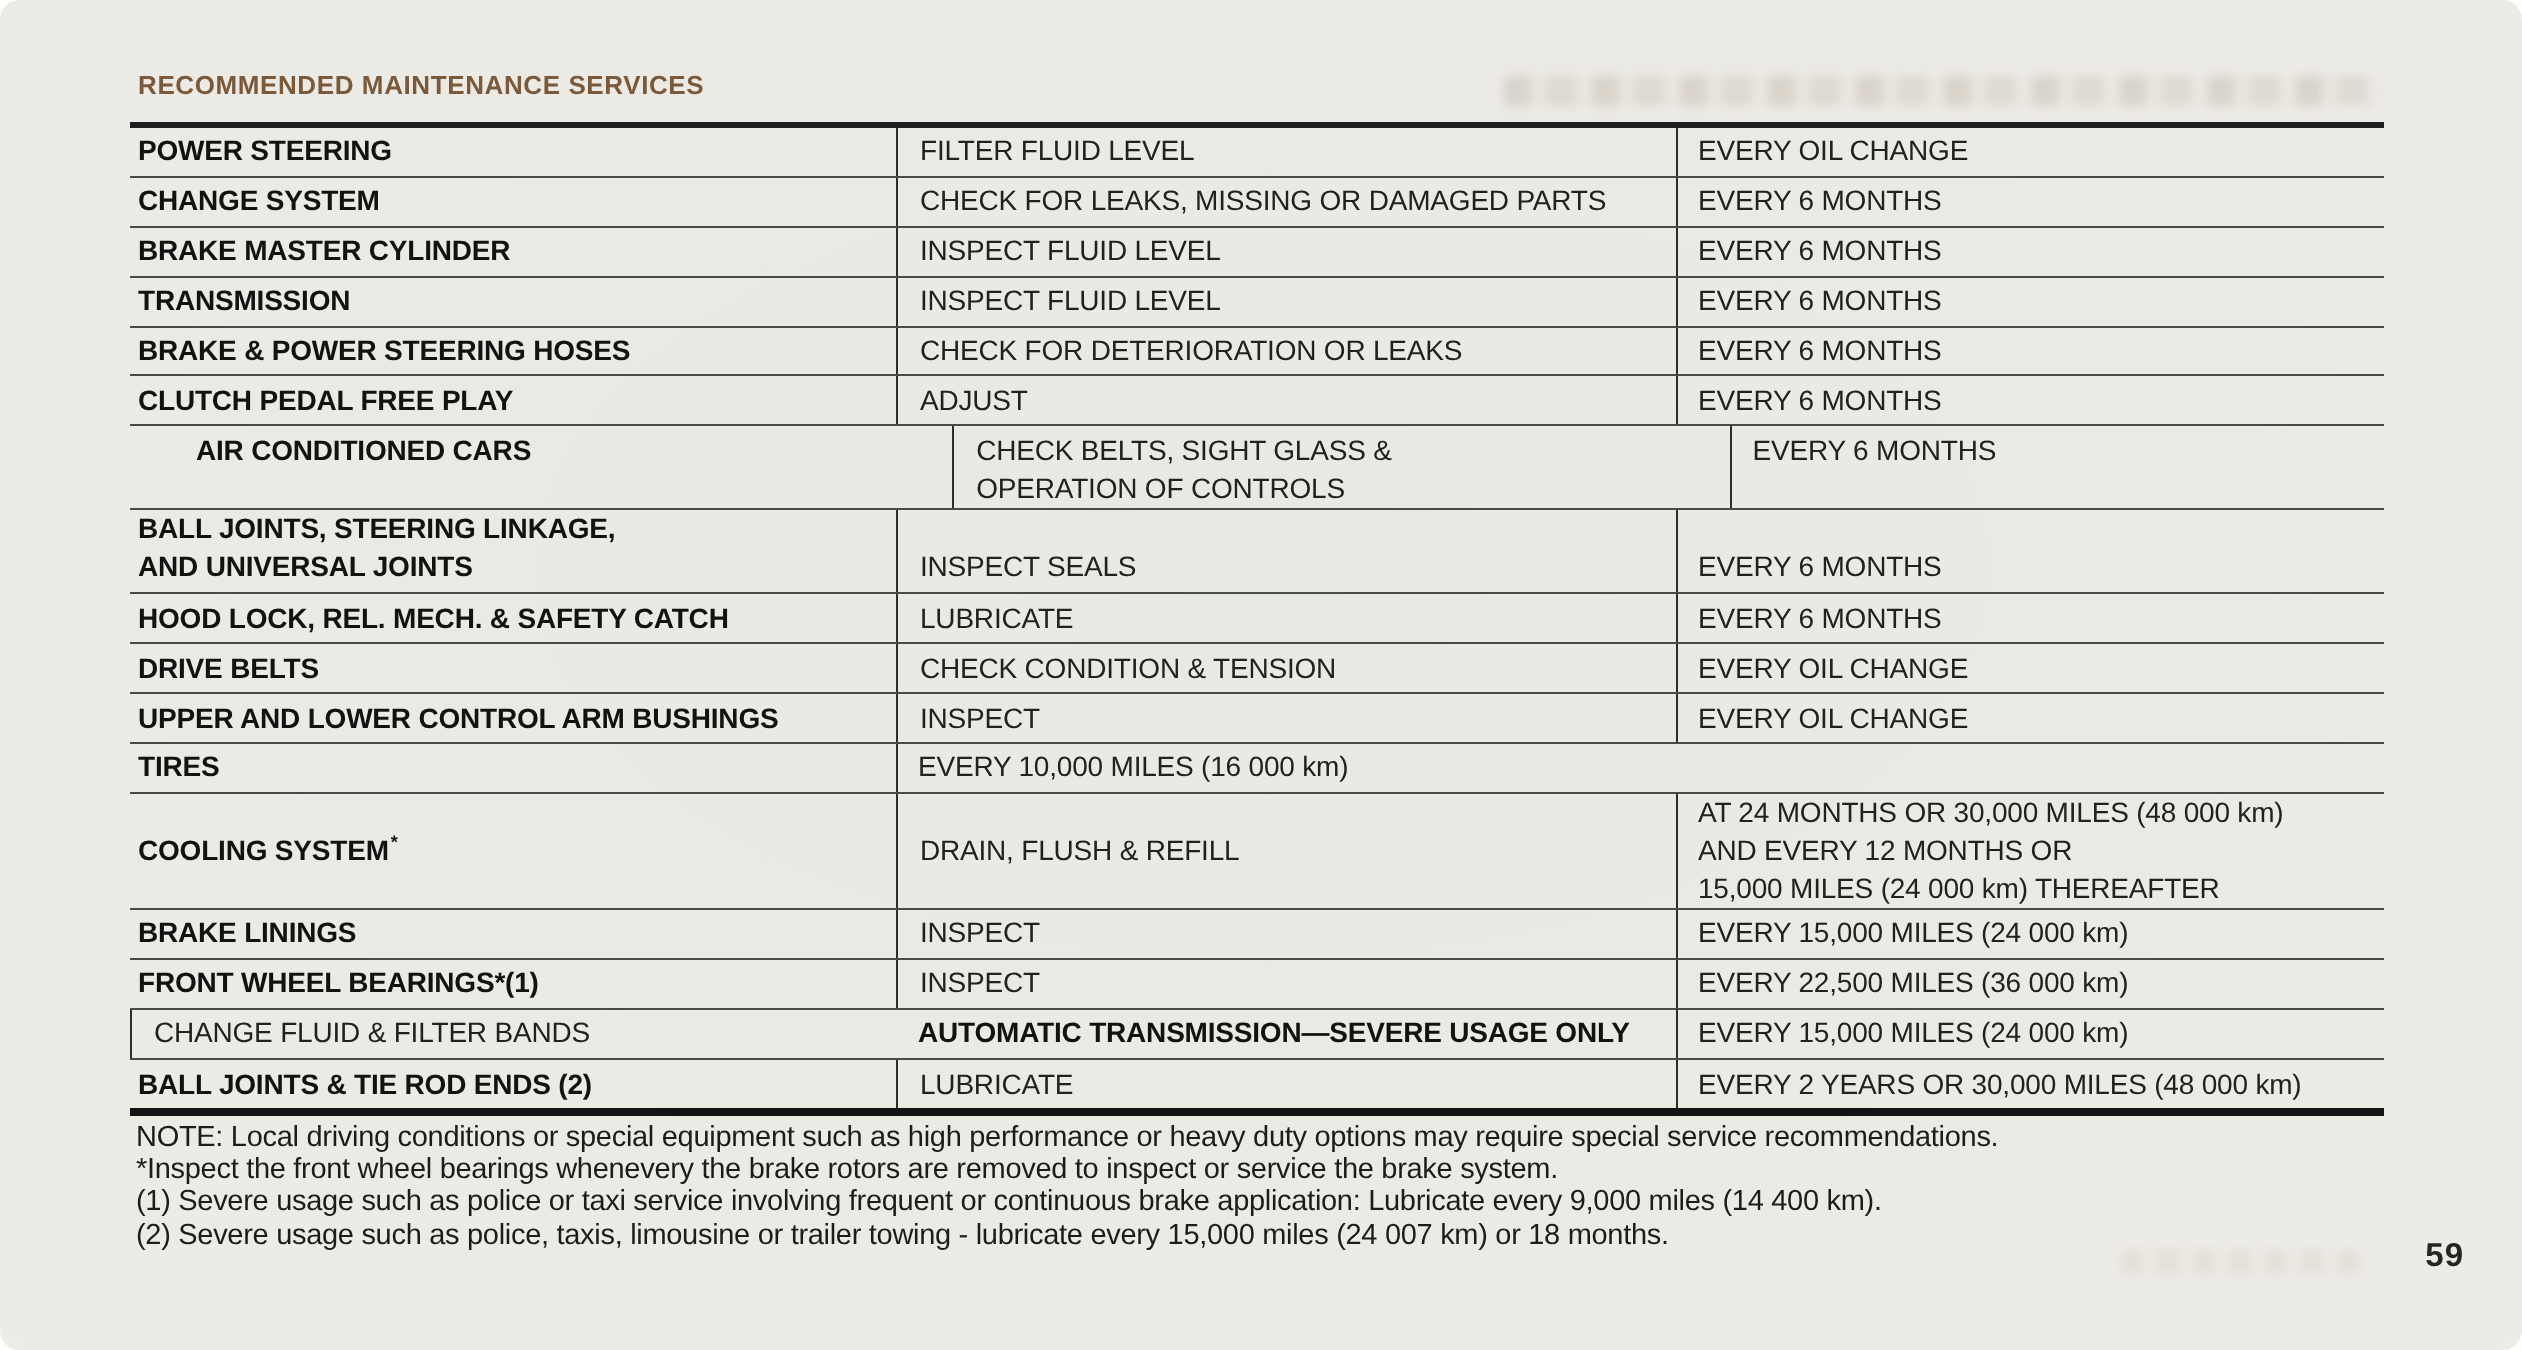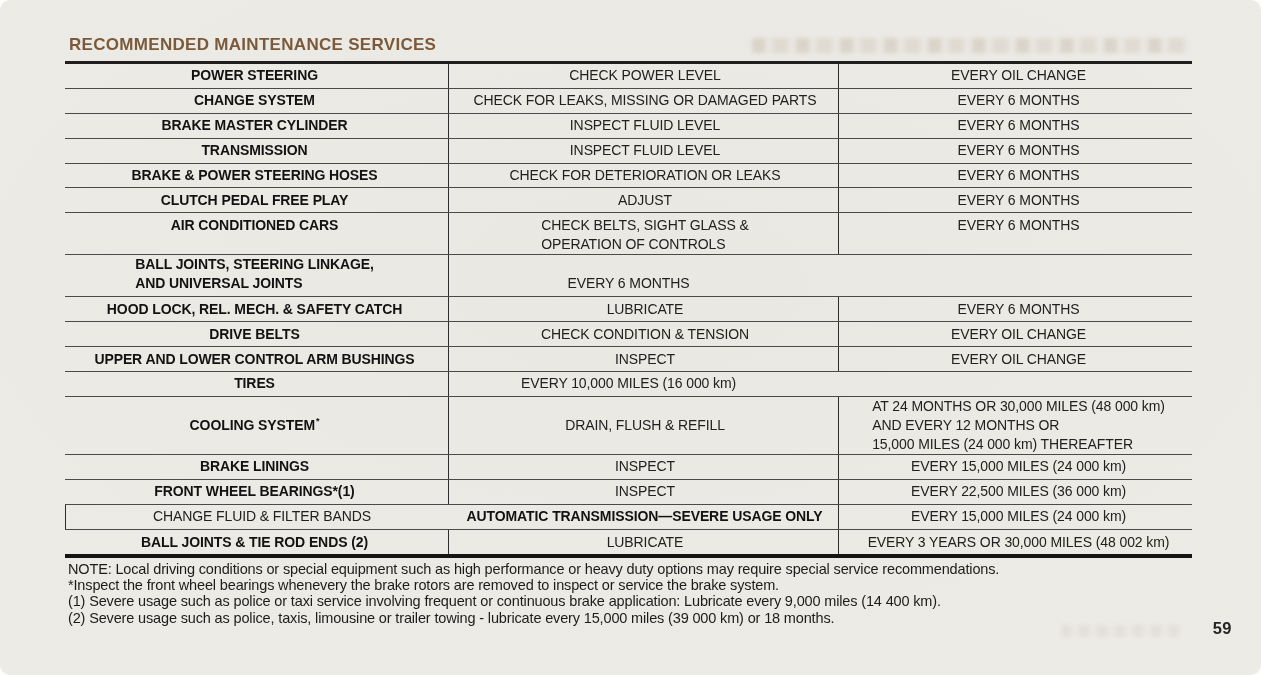--- a/index.html
+++ b/index.html
@@ -9,58 +9,58 @@
     font-family: "Liberation Sans", sans-serif;
   }
   .page {
     position: absolute; inset: 0;
     background: radial-gradient(135% 135% at 50% 42%, #eae8e2 0%, #edebe6 55%, #f6f5f2 88%, #fbfbf9 100%);
     border-radius: 10px;
     overflow: hidden;
   }
   .title {
     position: absolute; left: 69px; top: 35px;
-    font-size: 17px; font-weight: bold;
+    font-size: 13px; font-weight: bold;
     color: #7b5a3b; letter-spacing: 0.3px;
     white-space: nowrap;
   }
   .ghost {
     position: absolute; left: 752px; top: 38px; width: 438px; height: 15px;
     background: repeating-linear-gradient(90deg,
       rgba(148,128,102,0.20) 0 13px, rgba(148,128,102,0.04) 13px 21px,
       rgba(148,128,102,0.14) 21px 36px, rgba(148,128,102,0.02) 36px 44px);
     filter: blur(2px); border-radius: 3px;
   }
   .maint-table {
     position: absolute; left: 65px; top: 61px; width: 1127px;
     border-top: 3px solid #1f1f1f;
     border-bottom: 4px solid #141414;
   }
   .trow {
     display: flex; min-height: 24.9px;
     border-bottom: 1px solid #4a4a4a;
   }
   .trow:last-child { border-bottom: none; }
-  .cell { display: flex; align-items: center; justify-content: center; }
+  .cell { display: flex; align-items: center; }
   .cell > span { white-space: pre-line; line-height: 19px; display: inline-block; }
   .cell-item {
     width: 383px; padding-left: 4px; padding-right: 8px;
     font-weight: bold; font-size: 14px; color: #121212; letter-spacing: -0.1px;
   }
   .cell-service {
     width: 390px; padding-left: 11px; padding-right: 8px;
     border-left: 1px solid #2d2d2d;
     font-size: 14px; color: #212121; letter-spacing: -0.1px;
   }
   .cell-interval {
     width: 354px; padding-left: 10px; padding-right: 4px;
     border-left: 1px solid #2d2d2d;
     font-size: 14px; color: #212121; letter-spacing: -0.1px;
   }
-  .v-top .cell { align-items: flex-start; padding-top: 2.5px; }
+  .v-top .cell { align-items: flex-start; padding-top: 2.5px; margin-left: 29px; }
   .v-bottom .cell { align-items: flex-end; padding-bottom: 3.5px; }
   .cell sup { font-size: 9px; font-weight: bold; vertical-align: super; line-height: 0; margin-left: 1px; }
   .notes {
     position: absolute; left: 68px; top: 561px; width: 1040px;
     font-size: 14.5px; color: #1c1c1c;
   }
   .notes p { line-height: 16.2px; letter-spacing: -0.15px; white-space: nowrap; }
   .pagenum {
     position: absolute; right: 29px; bottom: 37px;
     font-size: 16.5px; font-weight: bold; color: #252525; letter-spacing: 0.5px;
@@ -80,21 +80,21 @@
   <h1 class="title" style="color: rgb(123, 90, 59);">RECOMMENDED MAINTENANCE SERVICES</h1>
 
   <div class="ghost"></div>
 
   <div class="maint-table">
       <div class="trow">
         <div class="cell cell-item">
           <span>POWER STEERING</span>
         </div>
         <div class="cell cell-service">
-          <span>CHECK POWER LEVEL</span>
+          <span>FILTER FLUID LEVEL</span>
         </div>
         <div class="cell cell-interval">
           <span>EVERY OIL CHANGE</span>
         </div>
       </div>
       <div class="trow">
         <div class="cell cell-item">
           <span>CHANGE SYSTEM</span>
         </div>
         <div class="cell cell-service">
@@ -157,20 +157,23 @@
 OPERATION OF CONTROLS</span>
         </div>
         <div class="cell cell-interval">
           <span>EVERY 6 MONTHS</span>
         </div>
       </div>
       <div class="trow v-bottom">
         <div class="cell cell-item">
           <span>BALL JOINTS, STEERING LINKAGE,
 AND UNIVERSAL JOINTS</span>
+        </div>
+        <div class="cell cell-service">
+          <span>INSPECT SEALS</span>
         </div>
         <div class="cell cell-interval">
           <span>EVERY 6 MONTHS</span>
         </div>
       </div>
       <div class="trow">
         <div class="cell cell-item">
           <span>HOOD LOCK, REL. MECH. &amp; SAFETY CATCH</span>
         </div>
         <div class="cell cell-service">
@@ -257,29 +260,29 @@
         </div>
       </div>
       <div class="trow">
         <div class="cell cell-item">
           <span>BALL JOINTS &amp; TIE ROD ENDS (2)</span>
         </div>
         <div class="cell cell-service">
           <span>LUBRICATE</span>
         </div>
         <div class="cell cell-interval">
-          <span>EVERY 3 YEARS OR 30,000 MILES (48 002 km)</span>
+          <span>EVERY 2 YEARS OR 30,000 MILES (48 000 km)</span>
         </div>
       </div>
     </div>
 
   <div class="notes">
       <p>NOTE: Local driving conditions or special equipment such as high performance or heavy duty options may require special service recommendations.</p>
       <p>*Inspect the front wheel bearings whenevery the brake rotors are removed to inspect or service the brake system.</p>
       <p>(1) Severe usage such as police or taxi service involving frequent or continuous brake application: Lubricate every 9,000 miles (14 400 km).</p>
-      <p>(2) Severe usage such as police, taxis, limousine or trailer towing - lubricate every 15,000 miles (39 000 km) or 18 months.</p>
+      <p>(2) Severe usage such as police, taxis, limousine or trailer towing - lubricate every 15,000 miles (24 007 km) or 18 months.</p>
     </div>
 
   <div class="smudge"></div>
 
   <div class="pagenum">59</div>
 
 </div>
 
 </body></html>

